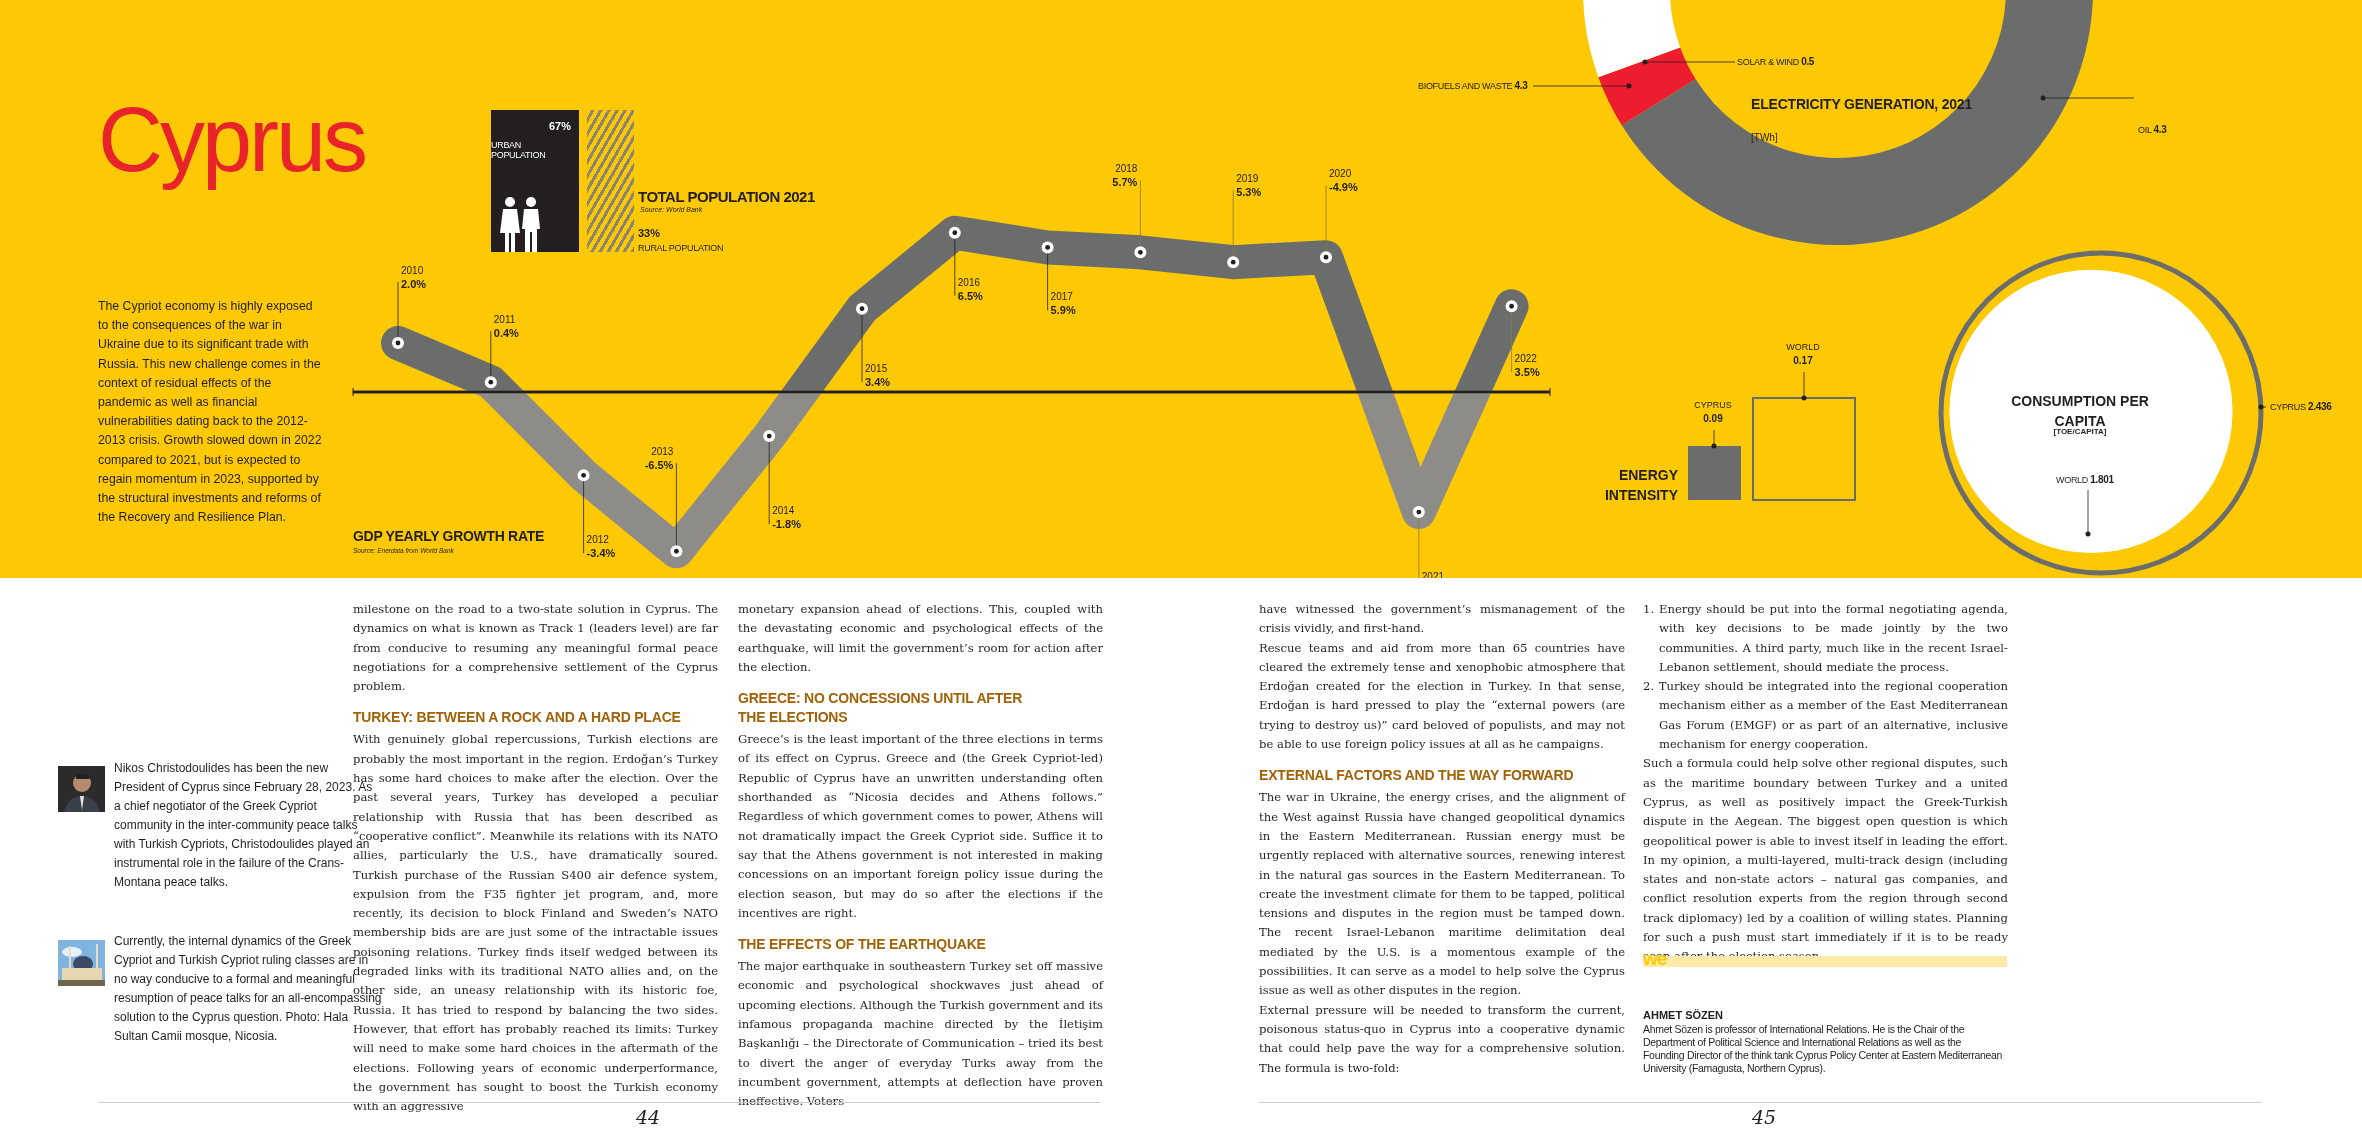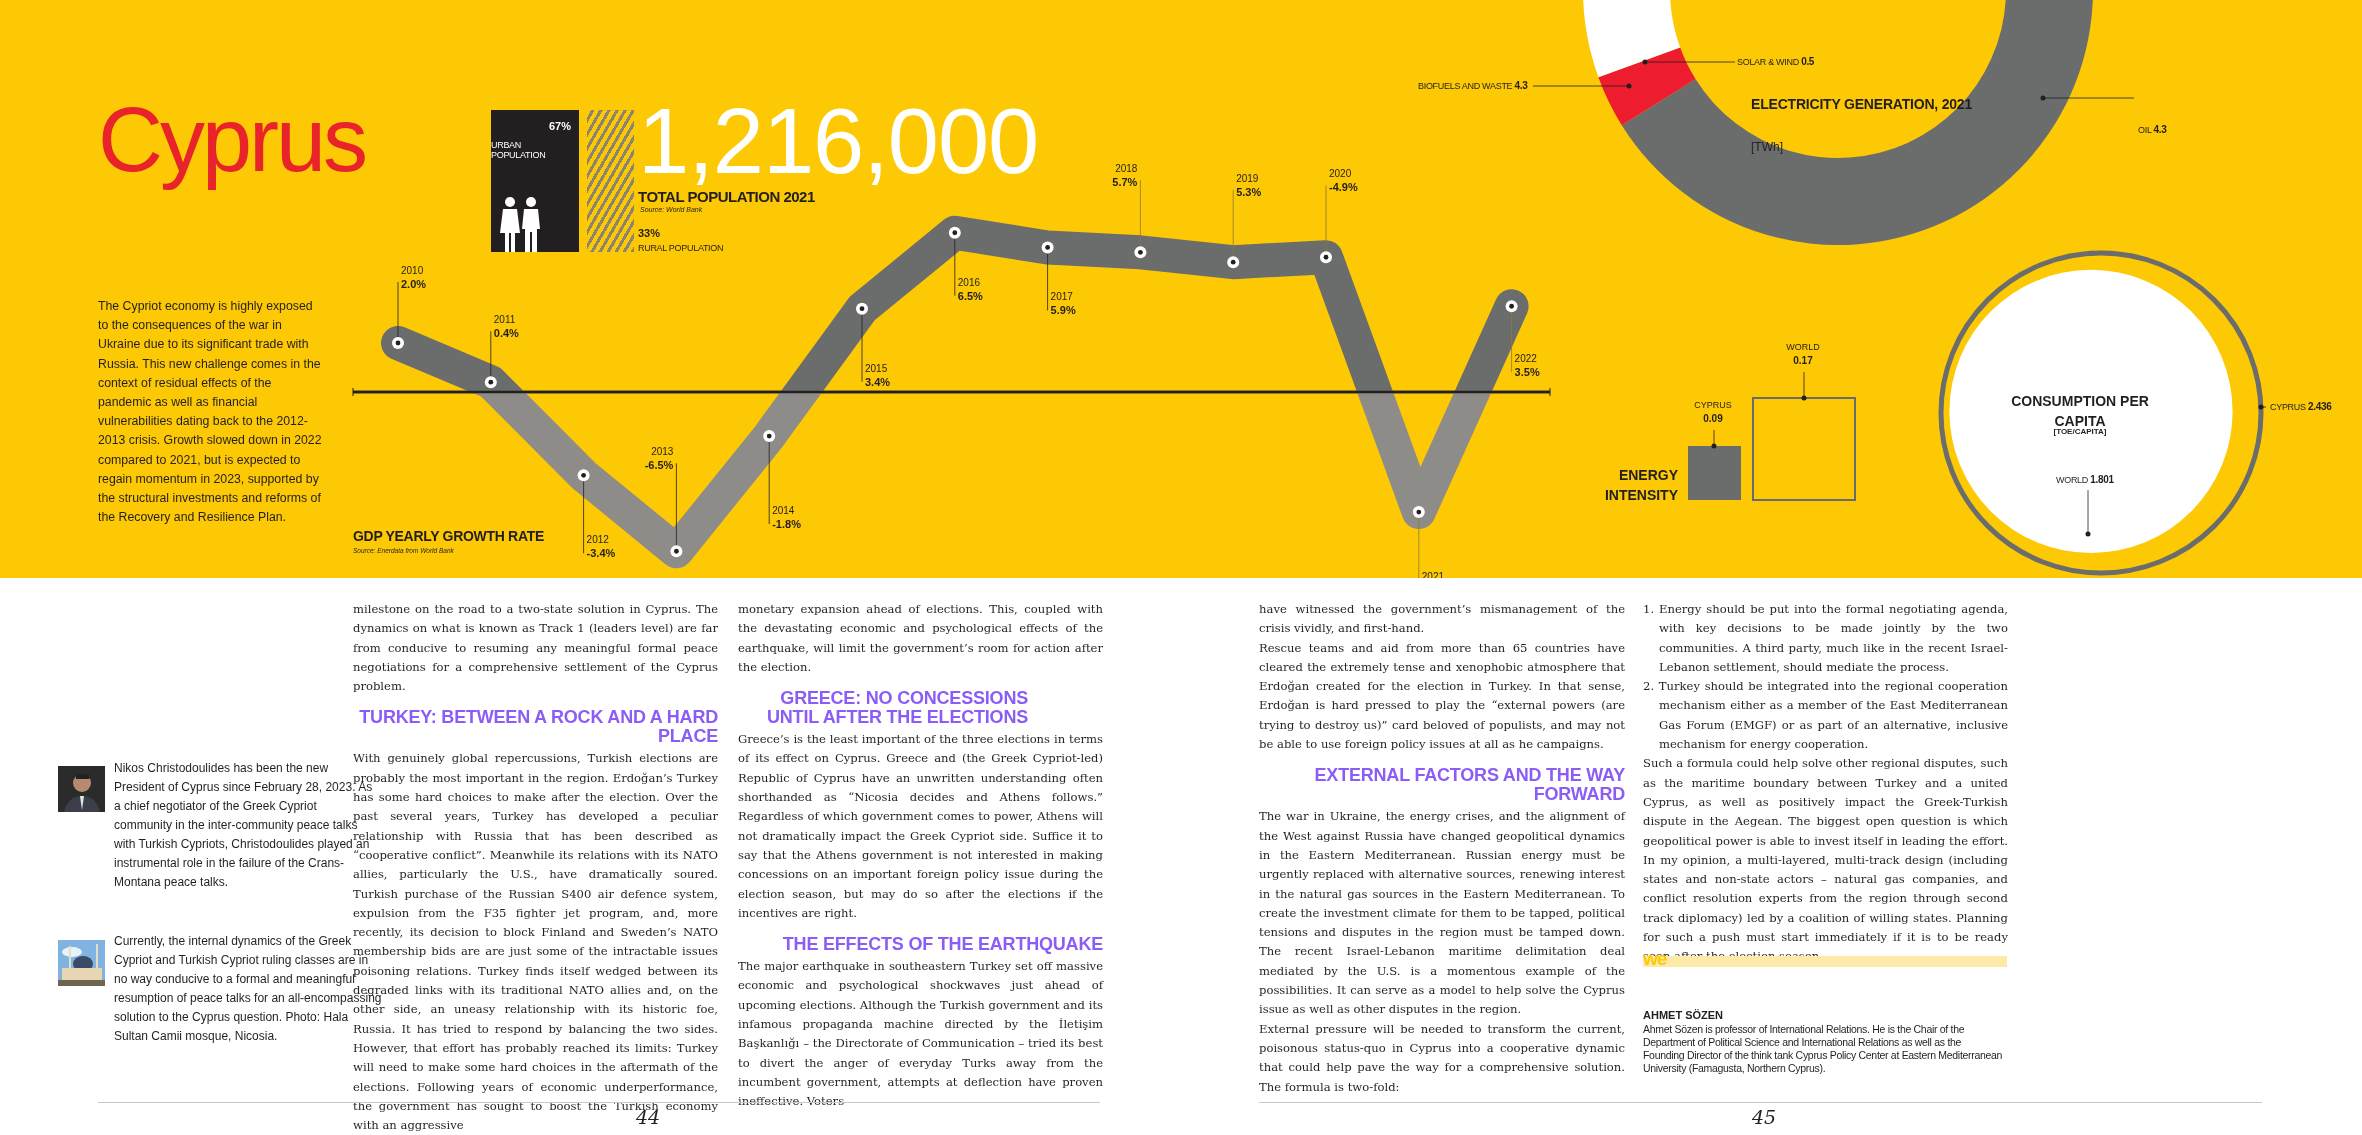--- a/index.html
+++ b/index.html
@@ -27,35 +27,35 @@
   .pop-rural-lbl { position: absolute; left: 638px; top: 243px; font-size: 9px; letter-spacing: -0.3px; }
 
   .gdp-title { position: absolute; left: 353px; top: 528px; font-size: 14px; font-weight: bold; letter-spacing: -0.3px; }
   .gdp-source { position: absolute; left: 353px; top: 547px; font-size: 6.5px; font-style: italic; }
 
   svg.overlay { position: absolute; left: 0; top: 0; }
   .lbl-year { font-family: "Liberation Sans", sans-serif; font-size: 10px; fill: #231f20; }
   .lbl-val { font-family: "Liberation Sans", sans-serif; font-size: 11px; font-weight: bold; fill: #231f20; }
 
   .elec-title { position: absolute; left: 1751px; top: 94px; font-size: 14px; font-weight: bold; line-height: 20px; letter-spacing: -0.2px; }
-  .elec-unit { position: absolute; left: 1751px; top: 140px; font-size: 12px; }
+  .elec-unit { position: absolute; left: 1751px; top: 132px; font-size: 10px; }
   .ring-lbl { position: absolute; font-size: 9px; letter-spacing: -0.3px; white-space: nowrap; }
   .ring-lbl b { font-size: 10px; }
 
   .ei-title { position: absolute; left: 1600px; top: 465px; font-size: 14px; font-weight: bold; line-height: 20px; text-align: right; width: 78px; }
   .ei-lbl { position: absolute; font-size: 9px; text-align: center; width: 60px; }
   .ei-lbl b { display: block; font-size: 10px; margin-top: 3px; }
 
   .cons-title { position: absolute; left: 2010px; top: 391px; width: 140px; text-align: center; font-size: 14px; font-weight: bold; line-height: 20px; }
   .cons-unit { position: absolute; left: 2010px; top: 427px; width: 140px; text-align: center; font-size: 8px; font-weight: bold; }
 
   
   .col { position: absolute; font-family: "DejaVu Serif", "Liberation Serif", serif; font-size: 11.6px; line-height: 19.3px; color: #231f20; text-align: justify; }
   .col p { margin: 0; }
-  .col h3 { font-family: "Liberation Sans", sans-serif; color: #8b5cf6; font-size: 18px; line-height: 19px; font-weight: bold; margin: 12px 0 3px 0; letter-spacing: -0.2px; text-align: right; }
+  .col h3 { font-family: "Liberation Sans", sans-serif; color: #a16207; font-size: 14px; line-height: 19px; font-weight: bold; margin: 12px 0 3px 0; letter-spacing: -0.2px; text-align: left; }
   .col ol { list-style: none; }
   .col ol li { padding-left: 16px; text-indent: -16px; }
 
   .side { position: absolute; font-size: 12px; line-height: 19px; color: #231f20; }
   .thumb { position: absolute; width: 47px; }
 
   .rule { position: absolute; height: 1px; background: #c9c9c9; }
   .pagenum { position: absolute; font-family: "DejaVu Serif", "Liberation Serif", serif; font-style: italic; font-size: 19px; color: #231f20; }
 
   .author-bar { position: absolute; left: 1643px; top: 956px; width: 364px; height: 11px; background: #fdeaa8; }
@@ -78,21 +78,20 @@
     <div class="pop-urban-pct">67%</div>
     <div class="pop-urban-lbl">URBAN POPULATION</div>
     <svg class="people" viewBox="0 0 44 56">
       <circle cx="11" cy="6" r="5" fill="#fff"></circle>
       <path d="M4 13 h14 l3 24 h-5 v19 h-4 v-19 h-2 v19 h-4 v-19 h-5 z" fill="#fff"></path>
       <circle cx="32" cy="6" r="5" fill="#fff"></circle>
       <path d="M25 13 h14 l2 20 h-3 v23 h-5 v-20 h-2 v20 h-5 v-23 h-3 z" fill="#fff"></path>
     </svg>
   </div>
   <div class="pop-hatch"></div>
-  <div class="big-pop">1,216,000</div>
   <div class="pop-total">TOTAL POPULATION 2021</div>
   <div class="pop-source">Source: World Bank</div>
   <div class="pop-rural-pct">33%</div>
   <div class="pop-rural-lbl">RURAL POPULATION</div>
 
   <svg class="overlay" id="gdp-svg" width="1560" height="578">
       <line x1="353" y1="392" x2="1550" y2="392" stroke="#231f20" stroke-width="2.5"></line>
       <line x1="353" y1="388" x2="353" y2="396" stroke="#231f20" stroke-width="1"></line>
       <line x1="1550" y1="388" x2="1550" y2="396" stroke="#231f20" stroke-width="1"></line>
       <defs>

